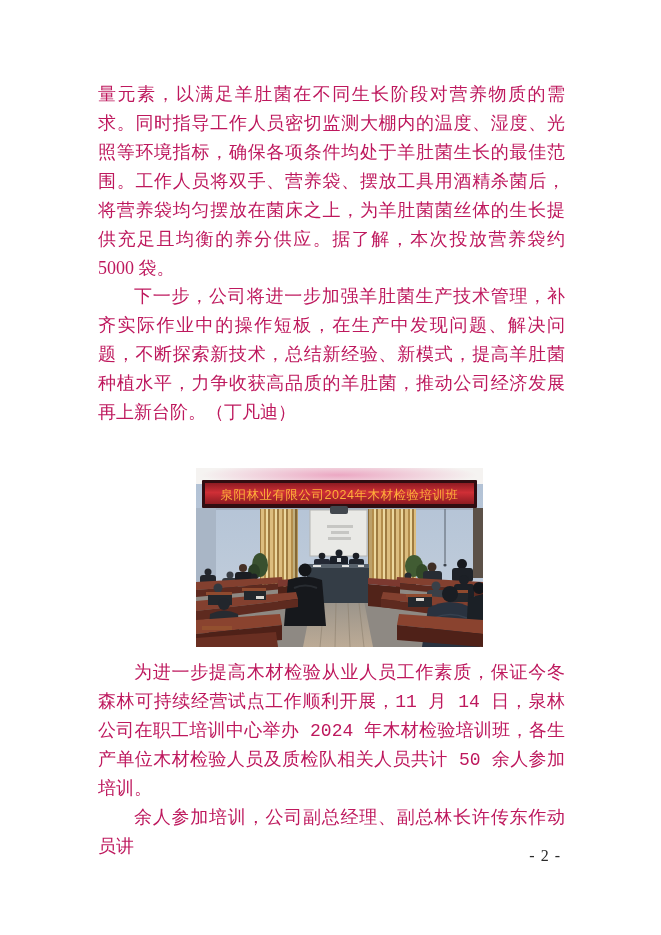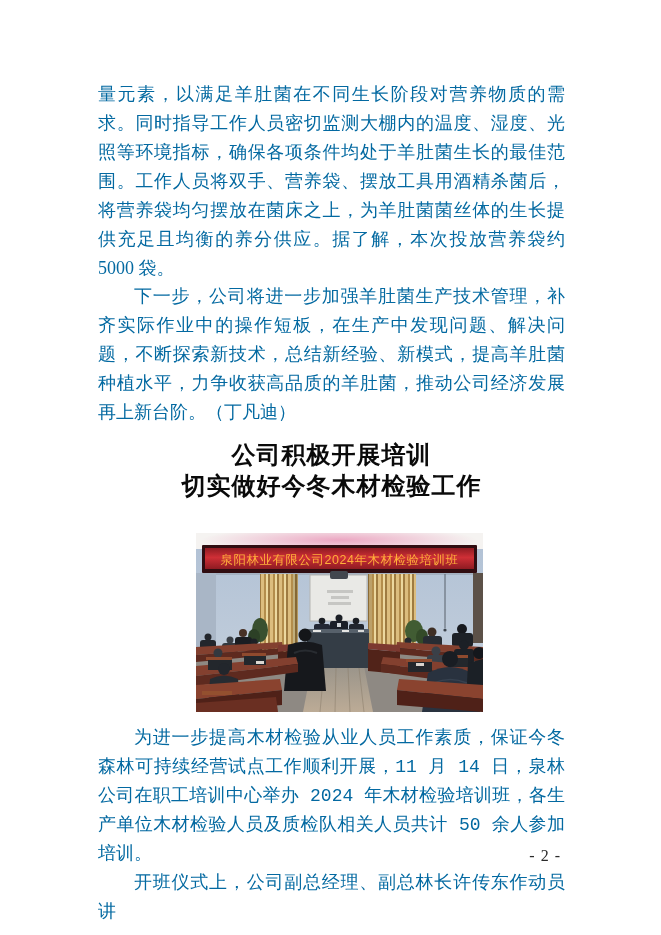--- a/index.html
+++ b/index.html
@@ -11,38 +11,38 @@
     overflow:hidden;
     font-family:"Liberation Serif","DejaVu Serif",serif;
   }
   .content {
     position:absolute; left:98px; top:80px; width:467px;
   }
   .body-para {
     margin:0;
     font-size:18px;
     line-height:29px;
-    color:#0369a1;
+    color:#be185d;
     text-align:justify;
     text-justify:inter-ideograph;
   }
   .indent { text-indent:2em;font-family:Liberation Mono, monospace; }
   .article-title {
     margin:11px 0 0 0;
     text-align:center;
     font-family:"Liberation Sans","DejaVu Sans",sans-serif;
     font-weight:700;
     font-size:24px;
     line-height:31px;
     color:#0a0a0a;
   }
   .title-line { display:block; letter-spacing:1px; }
   .photo-wrap {
     width:287px; height:179px;
-    margin:32px auto 0 auto;
+    margin:40px auto 0 auto;
     line-height:0;
     padding-left:16px;
   }
   .photo-follow { margin-top:12px; }
   .page-number {
     position:absolute;
     top:847px; right:100px;
     font-size:16px;
     letter-spacing:1px;
     color:#2b2b2b;
@@ -51,24 +51,20 @@
 </head>
 <body>
 
 <div class="page">
   <div class="content">
 
     <p class="body-para">量元素，以满足羊肚菌在不同生长阶段对营养物质的需求。同时指导工作人员密切监测大棚内的温度、湿度、光照等环境指标，确保各项条件均处于羊肚菌生长的最佳范围。工作人员将双手、营养袋、摆放工具用酒精杀菌后，将营养袋均匀摆放在菌床之上，为羊肚菌菌丝体的生长提供充足且均衡的养分供应。据了解，本次投放营养袋约 5000 袋。</p>
 
     <p class="body-para indent">下一步，公司将进一步加强羊肚菌生产技术管理，补齐实际作业中的操作短板，在生产中发现问题、解决问题，不断探索新技术，总结新经验、新模式，提高羊肚菌种植水平，力争收获高品质的羊肚菌，推动公司经济发展再上新台阶。（丁凡迪）</p>
 
-    <h1 class="article-title">
-      <span class="title-line">公司积极开展培训</span>
-      <span class="title-line">切实做好今冬木材检验工作</span>
-    </h1>
 
     <div class="photo-wrap">
       <svg viewBox="0 0 287 179" width="287" height="179" xmlns="http://www.w3.org/2000/svg">
         <defs>
           <linearGradient id="wallg" x1="0" y1="0" x2="0" y2="1">
             <stop offset="0" stop-color="#b1c1d5"></stop>
             <stop offset="1" stop-color="#c6d1dd"></stop>
           </linearGradient>
           <linearGradient id="ledg" x1="0" y1="0" x2="0" y2="1">
             <stop offset="0" stop-color="#8e1b22"></stop>
@@ -230,17 +226,17 @@
           <polygon points="203,146 287,152 287,166 201,157" fill="#8a432f"></polygon>
           <polygon points="201,157 287,166 287,179 201,172" fill="#4f2118"></polygon>
           <polygon points="0,170 80,164 82,179 0,179" fill="#6a2f22"></polygon>
           <rect x="6" y="158" width="30" height="4" fill="#93502f"></rect>
         </g>
       </svg>
     </div>
 
     <p class="body-para indent photo-follow">为进一步提高木材检验从业人员工作素质，保证今冬森林可持续经营试点工作顺利开展，11 月 14 日，泉林公司在职工培训中心举办 2024 年木材检验培训班，各生产单位木材检验人员及质检队相关人员共计 50 余人参加培训。</p>
 
-    <p class="body-para indent">开班仪式上，公司副总经理、副总林长许传东作动员讲</p>
+    <p class="body-para indent">余人参加培训，公司副总经理、副总林长许传东作动员讲</p>
   </div>
 
   <div class="page-number">- 2 -</div>
 </div>
 
 </body></html>

